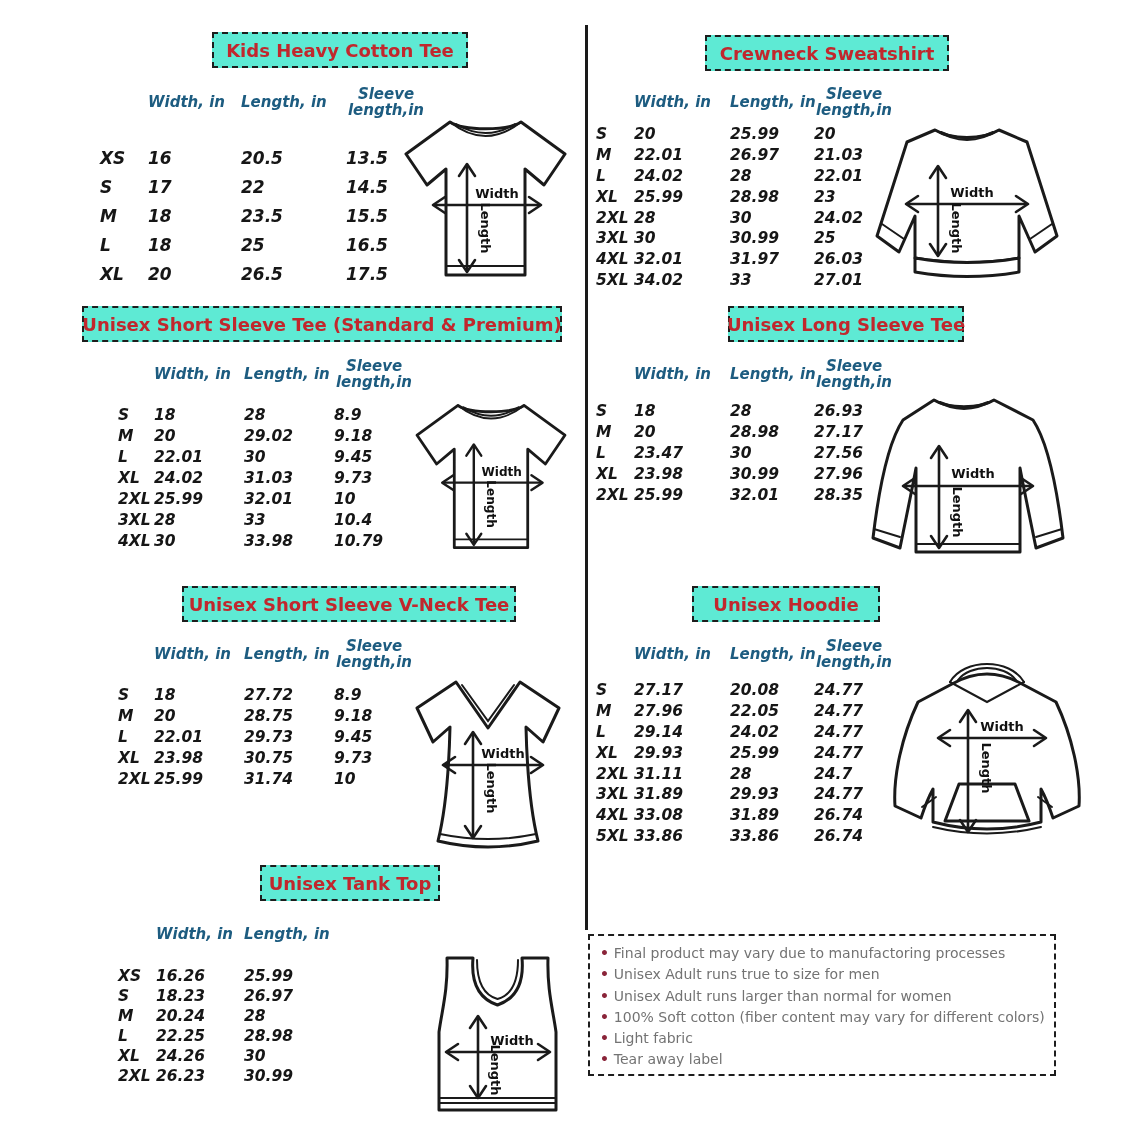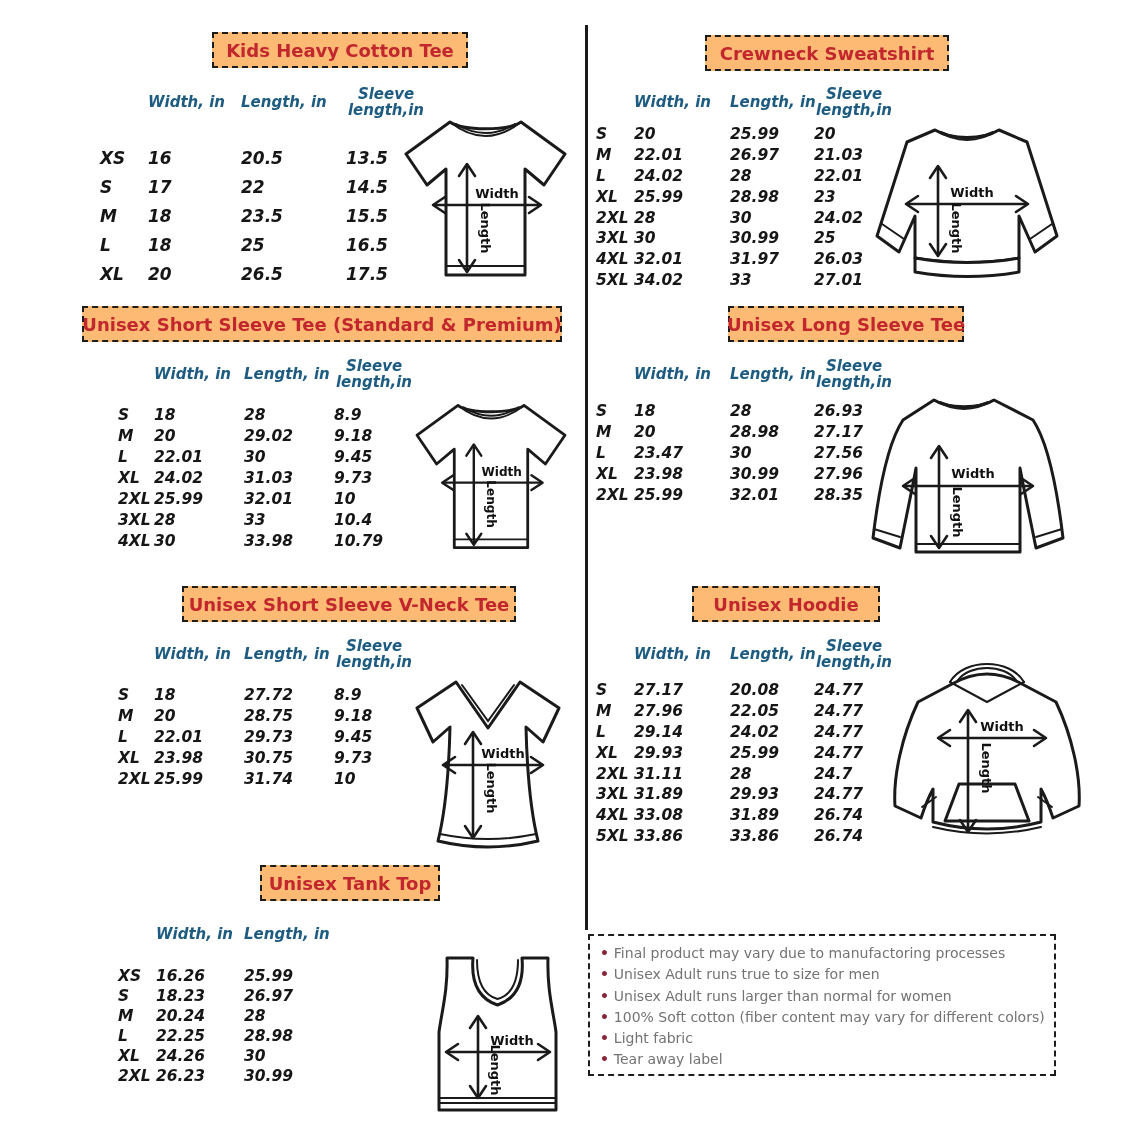--- a/index.html
+++ b/index.html
@@ -3,21 +3,21 @@
 <meta charset="utf-8">
 <style>
   html,body{margin:0;padding:0;background:#fff;}
   .canvas{position:relative;width:1140px;height:1140px;background:#fff;
           font-family:"DejaVu Sans",sans-serif;overflow:hidden;color:#151515;}
 
   
   .divider{position:absolute;background:var(--line_ink,#141414);}
 
   
-  .tbox{position:absolute;height:32px;border:2px dashed #1d1d1d;background:#fdba74;
+  .tbox{position:absolute;height:32px;border:2px dashed #1d1d1d;background:#5eead4;
         display:flex;align-items:center;justify-content:center;
         color:var(--title_red,#c1272d);font-weight:700;font-size:18px;white-space:nowrap;}
 
   
   .table{position:absolute;}
   .thead,.tbody{display:grid;grid-template-columns:var(--cols);font-style:italic;}
   .tr{display:contents;}
   .th{display:flex;align-items:center;height:44px;color:var(--header_blue,#1d5c80);
       font-weight:700;font-size:15px;white-space:nowrap;line-height:16px;}
   .hcells{display:contents;}

